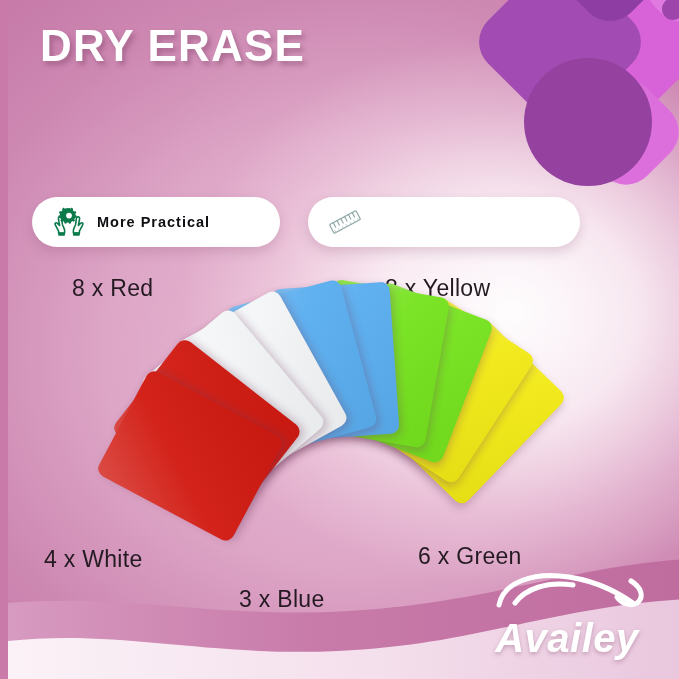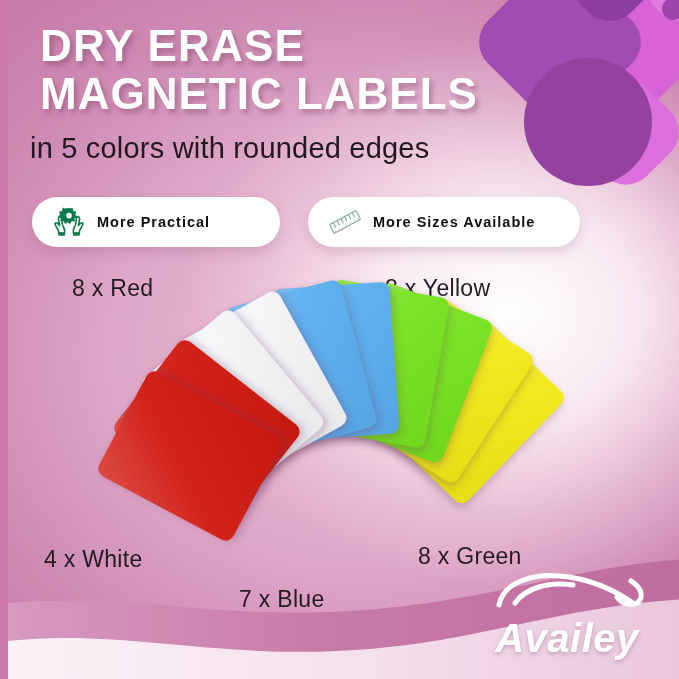--- a/index.html
+++ b/index.html
@@ -99,23 +99,21 @@
       <div class="dia" style="left: 32px; top: 36px; width: 132px; height: 132px; background: rgb(162, 75, 178);"></div>
       <div class="dia" style="left: 96px; top: -32px; width: 104px; height: 104px; background: rgb(142, 62, 163);"></div>
       <div class="dia" style="left: 186px; top: 12px; width: 68px; height: 68px; background: rgb(224, 122, 224);"></div>
       <div class="dia" style="left: 118px; top: 146px; width: 92px; height: 92px; background: rgb(221, 111, 221);"></div>
       <div class="circ" style="left: 62px; top: 118px; width: 128px; height: 128px; background: rgb(148, 65, 159);"></div>
       <div class="circ" style="left: 200px; top: 58px; width: 22px; height: 22px; background: rgb(157, 69, 171);"></div>
     </div>
 
   <div class="headline">
     <span>DRY  ERASE</span>
-    <span class="l2">MAGNETIC  LABELS</span>
-  </div>
-  <div class="subhead">in 5 colors with rounded edges</div>
+  </div>
 
   <div class="badge" id="badge-practical">
     <svg class="bicon" viewBox="0 0 34 32">
       <g fill="none" stroke="#0b7a4b" stroke-width="1.6" stroke-linejoin="round" stroke-linecap="round">
         <path d="M9.5 11.5 C7.6 10.2 6.2 11.0 6.4 12.8 L7.6 19.5 L5.2 17.2 C4.0 16.2 2.6 17.1 3.2 18.7 L6.6 25.2 L6.6 27.0 L12.6 27.0 L12.6 24.6 C12.6 22.2 11.0 20.6 10.4 18.4 L9.5 11.5 Z"></path>
         <path d="M24.5 11.5 C26.4 10.2 27.8 11.0 27.6 12.8 L26.4 19.5 L28.8 17.2 C30.0 16.2 31.4 17.1 30.8 18.7 L27.4 25.2 L27.4 27.0 L21.4 27.0 L21.4 24.6 C21.4 22.2 23.0 20.6 23.6 18.4 L24.5 11.5 Z"></path>
       </g>
       <rect x="6.2" y="26.4" width="6.8" height="3.4" rx="0.8" fill="#0b7a4b"></rect>
       <rect x="21.0" y="26.4" width="6.8" height="3.4" rx="0.8" fill="#0b7a4b"></rect>
       <g fill="#0b7a4b">
@@ -142,41 +140,40 @@
           <line x1="4.1" y1="21" x2="4.1" y2="18.4"></line>
           <line x1="8.4" y1="21" x2="8.4" y2="18.4"></line>
           <line x1="12.7" y1="21" x2="12.7" y2="18.4"></line>
           <line x1="17.0" y1="21" x2="17.0" y2="18.4"></line>
           <line x1="21.3" y1="21" x2="21.3" y2="18.4"></line>
           <line x1="25.6" y1="21" x2="25.6" y2="18.4"></line>
           <line x1="29.9" y1="21" x2="29.9" y2="18.4"></line>
         </g>
       </g>
     </svg>
-    <span class="btxt">More  Sizes  Available</span>
   </div>
 
   <div id="fan">
       <div class="card" style="background: rgb(209, 26, 17); z-index: 10; transform: translateX(-50%) rotate(-62deg);"></div>
       <div class="card" style="background: rgb(209, 26, 17); z-index: 9; transform: translateX(-50%) rotate(-52deg);"></div>
       <div class="card" style="background: rgb(244, 246, 248); z-index: 8; transform: translateX(-50%) rotate(-40deg);"></div>
       <div class="card" style="background: rgb(244, 246, 248); z-index: 7; transform: translateX(-50%) rotate(-29deg);"></div>
       <div class="card" style="background: rgb(90, 174, 240); z-index: 6; transform: translateX(-50%) rotate(-15deg);"></div>
       <div class="card" style="background: rgb(90, 174, 240); z-index: 5; transform: translateX(-50%) rotate(-4deg);"></div>
       <div class="card" style="background: rgb(118, 227, 30); z-index: 4; transform: translateX(-50%) rotate(10deg);"></div>
       <div class="card" style="background: rgb(118, 227, 30); z-index: 3; transform: translateX(-50%) rotate(21deg);"></div>
       <div class="card" style="background: rgb(242, 234, 22); z-index: 2; transform: translateX(-50%) rotate(33deg);"></div>
       <div class="card" style="background: rgb(242, 234, 22); z-index: 1; transform: translateX(-50%) rotate(44deg);"></div>
     </div>
 
   <div class="cap" id="cap-red">8 x Red</div>
   <div class="cap" id="cap-yellow">8 x Yellow</div>
   <div class="cap" id="cap-white">4 x White</div>
-  <div class="cap" id="cap-blue">7 x Blue</div>
-  <div class="cap" id="cap-green">8 x Green</div>
+  <div class="cap" id="cap-blue">3 x Blue</div>
+  <div class="cap" id="cap-green">6 x Green</div>
 
   <svg id="wave" viewBox="0 0 679 120" preserveAspectRatio="none">
     <defs>
       <linearGradient id="wgDark" x1="0" y1="0" x2="1" y2="0">
         <stop offset="0%" stop-color="#d79ac0"></stop>
         <stop offset="45%" stop-color="#c87ba9"></stop>
         <stop offset="100%" stop-color="#bf6c9f"></stop>
       </linearGradient>
       <linearGradient id="wgLight" x1="0" y1="0" x2="1" y2="0">
         <stop offset="0%" stop-color="#fbf2f7"></stop>

